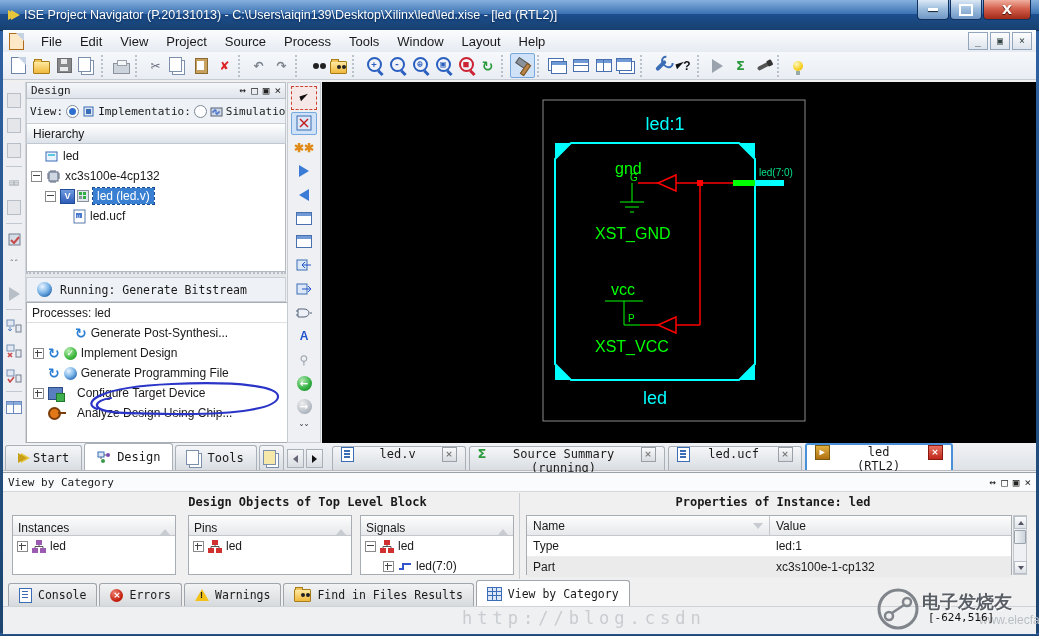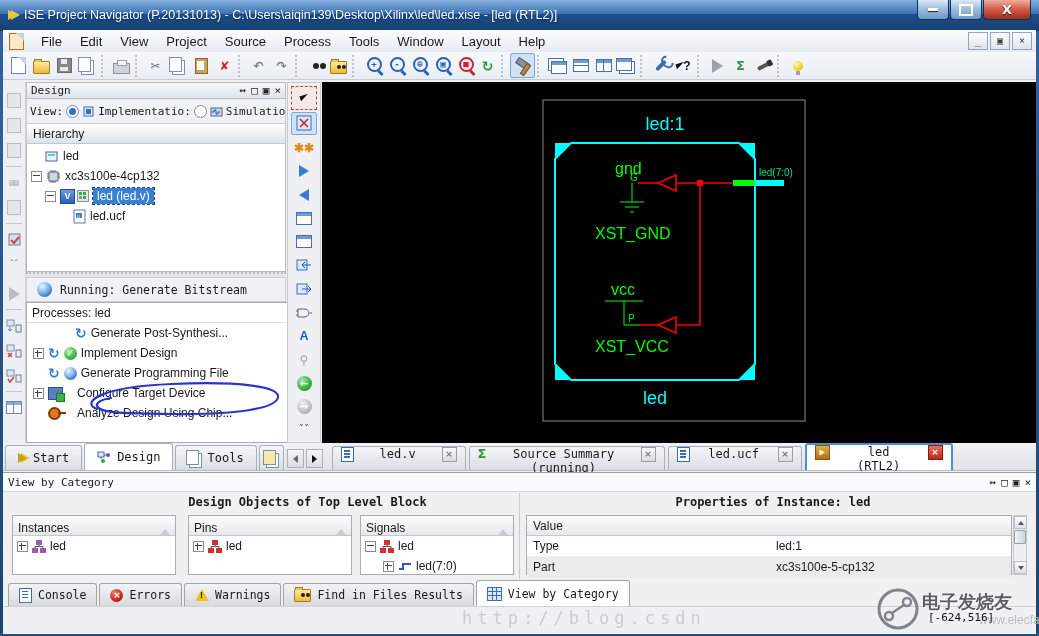--- a/index.html
+++ b/index.html
@@ -700,31 +700,35 @@
         <span class="exp plus"></span>
         <svg width="14" height="10">
             <path d="M1 8 H5 V3 H13" stroke="#3355cc" stroke-width="2" fill="none"></path>
           </svg>
         <span>led(7:0)</span>
       </div>
     </div>
 
     <div class="propbox" style="left:523px;top:42px;width:486px;height:60px;">
       <div class="prop-head">
+        <div class="prop-cell" style="width:243px;border-right:1px solid #c4c8cd;">
+          <span>Name</span>
+          <span class="sort-dn"></span>
+        </div>
         <div class="prop-cell" style="flex:1;">
           <span>Value</span>
         </div>
       </div>
       <div class="prop-row">
         <div class="prop-cell" style="width:243px;">Type</div>
         <div class="prop-cell" style="flex:1;">led:1</div>
       </div>
       <div class="prop-row alt">
         <div class="prop-cell" style="width:243px;">Part</div>
-        <div class="prop-cell" style="flex:1;">xc3s100e-5-cp132</div>
+        <div class="prop-cell" style="flex:1;">xc3s100e-1-cp132</div>
       </div>
     </div>
     <div class="abs" style="left:1010px;top:42px;width:14px;height:60px;background:#eef0f3;border:1px solid #c4c8cd;box-sizing:border-box;">
       <div class="sarrow" style="position:absolute;top:0;left:0;">
           <span class="tri-up"></span>
         </div>
       <div class="sthumb" style="top:14px;height:14px;"></div>
       <div class="sarrow" style="position:absolute;bottom:0;left:0;">
           <span class="tri-dn"></span>
         </div>

